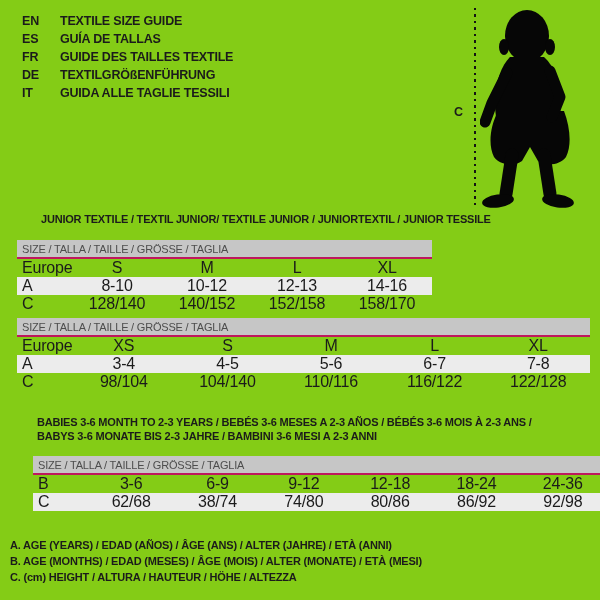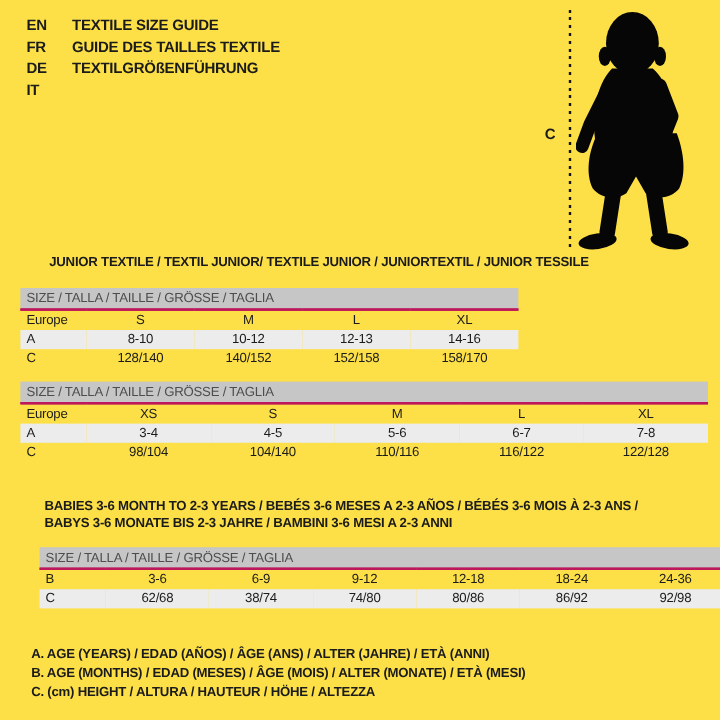--- a/index.html
+++ b/index.html
@@ -1,20 +1,20 @@
 <!DOCTYPE html>
 <html><head>
 <meta charset="utf-8">
 <style>
   html, body { margin: 0; padding: 0; background: #fff; }
   .page {
     position: relative;
     width: 600px;
     height: 600px;
-    background: #fde047;
+    background: #84cc16;
     font-family: "Liberation Sans", "DejaVu Sans", sans-serif;
     color: #1b1b1b;
     overflow: hidden;
     letter-spacing: -0.2px;
   }
 
   
   .lang-block { position: absolute; left: 22px; top: 12px; }
   .lang-row { display: flex; height: 18px; line-height: 18px; }
   .lang-code { width: 38px; font-size: 12.5px; font-weight: bold; }
@@ -51,50 +51,55 @@
   .t1 { width: 415px; }
   .t2, .t3 { width: 573px; }
   table.size-table col.lblcol { width: 55px; }
   table.size-table th {
     background: #c6c6c6; color: #4d4d4d;
     font-size: 11px; font-weight: normal; text-align: left;
     height: 17px; padding: 0 0 0 5px;
     border-bottom: 2px solid #be185d;
   }
   table.size-table td {
-    font-size: 11px; height: 16px; padding: 0;
+    font-size: 16px; height: 16px; padding: 0;
     text-align: center; white-space: nowrap;
   }
   table.size-table td.lbl { text-align: left; padding-left: 5px; }
   table.size-table tbody tr:nth-child(even) td { background: #ececec; }
 
   
-  .footnotes { position: absolute; left: 26px; top: 537px; }
+  .footnotes { position: absolute; left: 10px; top: 537px; }
   .footnote { font-size: 11px; font-weight: bold; line-height: 16px; white-space: nowrap; }
 </style>
 </head>
 <body>
 
 <div class="page">
 
   <div class="lang-block">
     <div class="lang-row">
       <span class="lang-code">EN</span>
       <span class="lang-text">TEXTILE SIZE GUIDE</span>
     </div>
     <div class="lang-row">
+      <span class="lang-code">ES</span>
+      <span class="lang-text">GUÍA DE TALLAS</span>
+    </div>
+    <div class="lang-row">
       <span class="lang-code">FR</span>
       <span class="lang-text">GUIDE DES TAILLES TEXTILE</span>
     </div>
     <div class="lang-row">
       <span class="lang-code">DE</span>
       <span class="lang-text">TEXTILGRÖßENFÜHRUNG</span>
     </div>
     <div class="lang-row">
       <span class="lang-code">IT</span>
+      <span class="lang-text">GUIDA ALLE TAGLIE TESSILI</span>
     </div>
   </div>
 
   <div class="figure">
     <div class="height-line"></div>
     <span class="figure-label">C</span>
     <svg class="baby-svg" width="120" height="210" viewBox="0 0 120 210">
       <g fill="#060606" stroke="none">
         <ellipse cx="47" cy="31" rx="22" ry="26"></ellipse>
         <ellipse cx="24" cy="42" rx="5" ry="8"></ellipse>

